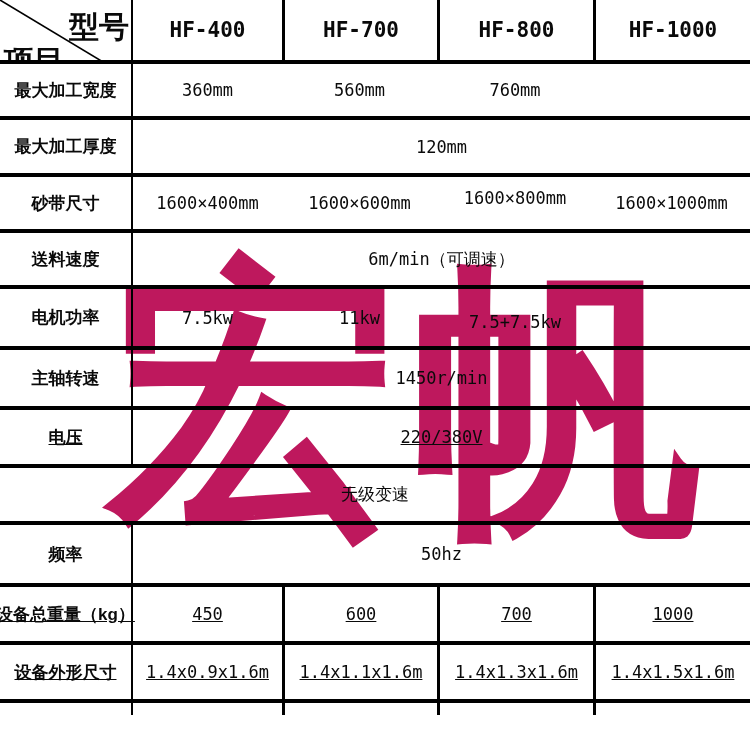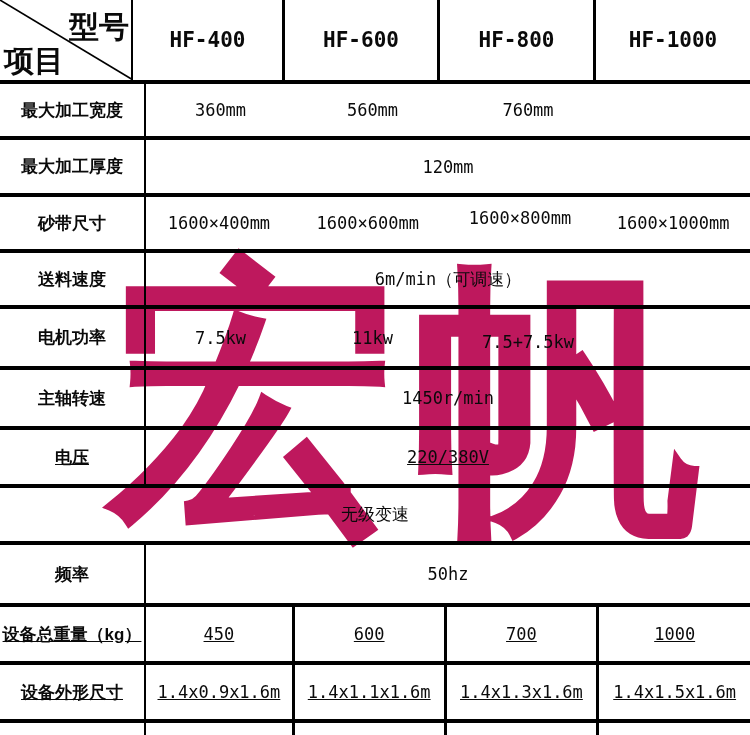--- a/index.html
+++ b/index.html
@@ -12,37 +12,37 @@
     position:absolute;left:108px;top:255px;z-index:0;
     font-size:290px;line-height:1;font-weight:bold;letter-spacing:14px;
     color:#be185d;white-space:nowrap;user-select:none;
     font-family:Liberation Sans, sans-serif;
   }
   
   .spec-table{position:absolute;left:0;top:0;width:750px;z-index:1;}
   .row{display:flex;box-sizing:border-box;border-bottom:4px solid #000;background:transparent;}
   .row.no-bottom{border-bottom:none;}
   .label-cell{
-    flex:none;width:146px;box-sizing:border-box;border-right:2px solid #000;
+    flex:none;width:133px;box-sizing:border-box;border-right:2px solid #000;
     display:flex;align-items:center;justify-content:center;
     font-weight:bold;font-size:17px;white-space:nowrap;overflow:visible;
   }
   .vals{flex:1;display:flex;min-width:0;}
   .cell{
     box-sizing:border-box;display:flex;align-items:center;justify-content:center;
     font-family:"DejaVu Sans Mono","Liberation Mono",monospace;font-size:17px;
     white-space:nowrap;
   }
   .c1{width:149px;}.c2{width:155px;}.c3{width:156px;}.c4{width:157px;}
   .span-cell{flex:1;text-align:right;}
   .bordered .c2,.bordered .c3,.bordered .c4{border-left:3px solid #000;}
   .raise{transform:translateY(-5px);}
   .lower{transform:translateY(4px);}
   
-  .header-row{height:84px;}
+  .header-row{height:64px;}
   .corner-cell{
     flex:none;width:133px;box-sizing:border-box;border-right:2px solid #000;
     position:relative;overflow:hidden;
   }
   .corner-cell svg{position:absolute;left:0;top:0;}
   .corner-top{
     position:absolute;right:2px;top:12px;font-size:30px;font-weight:bold;line-height:1;
   }
   .corner-bottom{
     position:absolute;left:4px;top:46px;font-size:30px;font-weight:bold;line-height:1;
@@ -63,21 +63,21 @@
   <div class="row header-row bordered">
     <div class="corner-cell">
       <svg width="133" height="80">
         <line x1="0" y1="0" x2="133" y2="80" stroke="#000" stroke-width="1.6"></line>
       </svg>
       <span class="corner-top">型号</span>
       <span class="corner-bottom">项目</span>
     </div>
     <div class="vals">
       <div class="cell model-cell c1">HF-400</div>
-      <div class="cell model-cell c2">HF-600</div>
+      <div class="cell model-cell c2">HF-700</div>
       <div class="cell model-cell c3">HF-800</div>
       <div class="cell model-cell c4">HF-1000</div>
     </div>
   </div>
 
   <div class="row h56">
     <div class="label-cell">最大加工宽度</div>
     <div class="vals">
       <div class="cell c1">360mm</div>
       <div class="cell c2">560mm</div>

